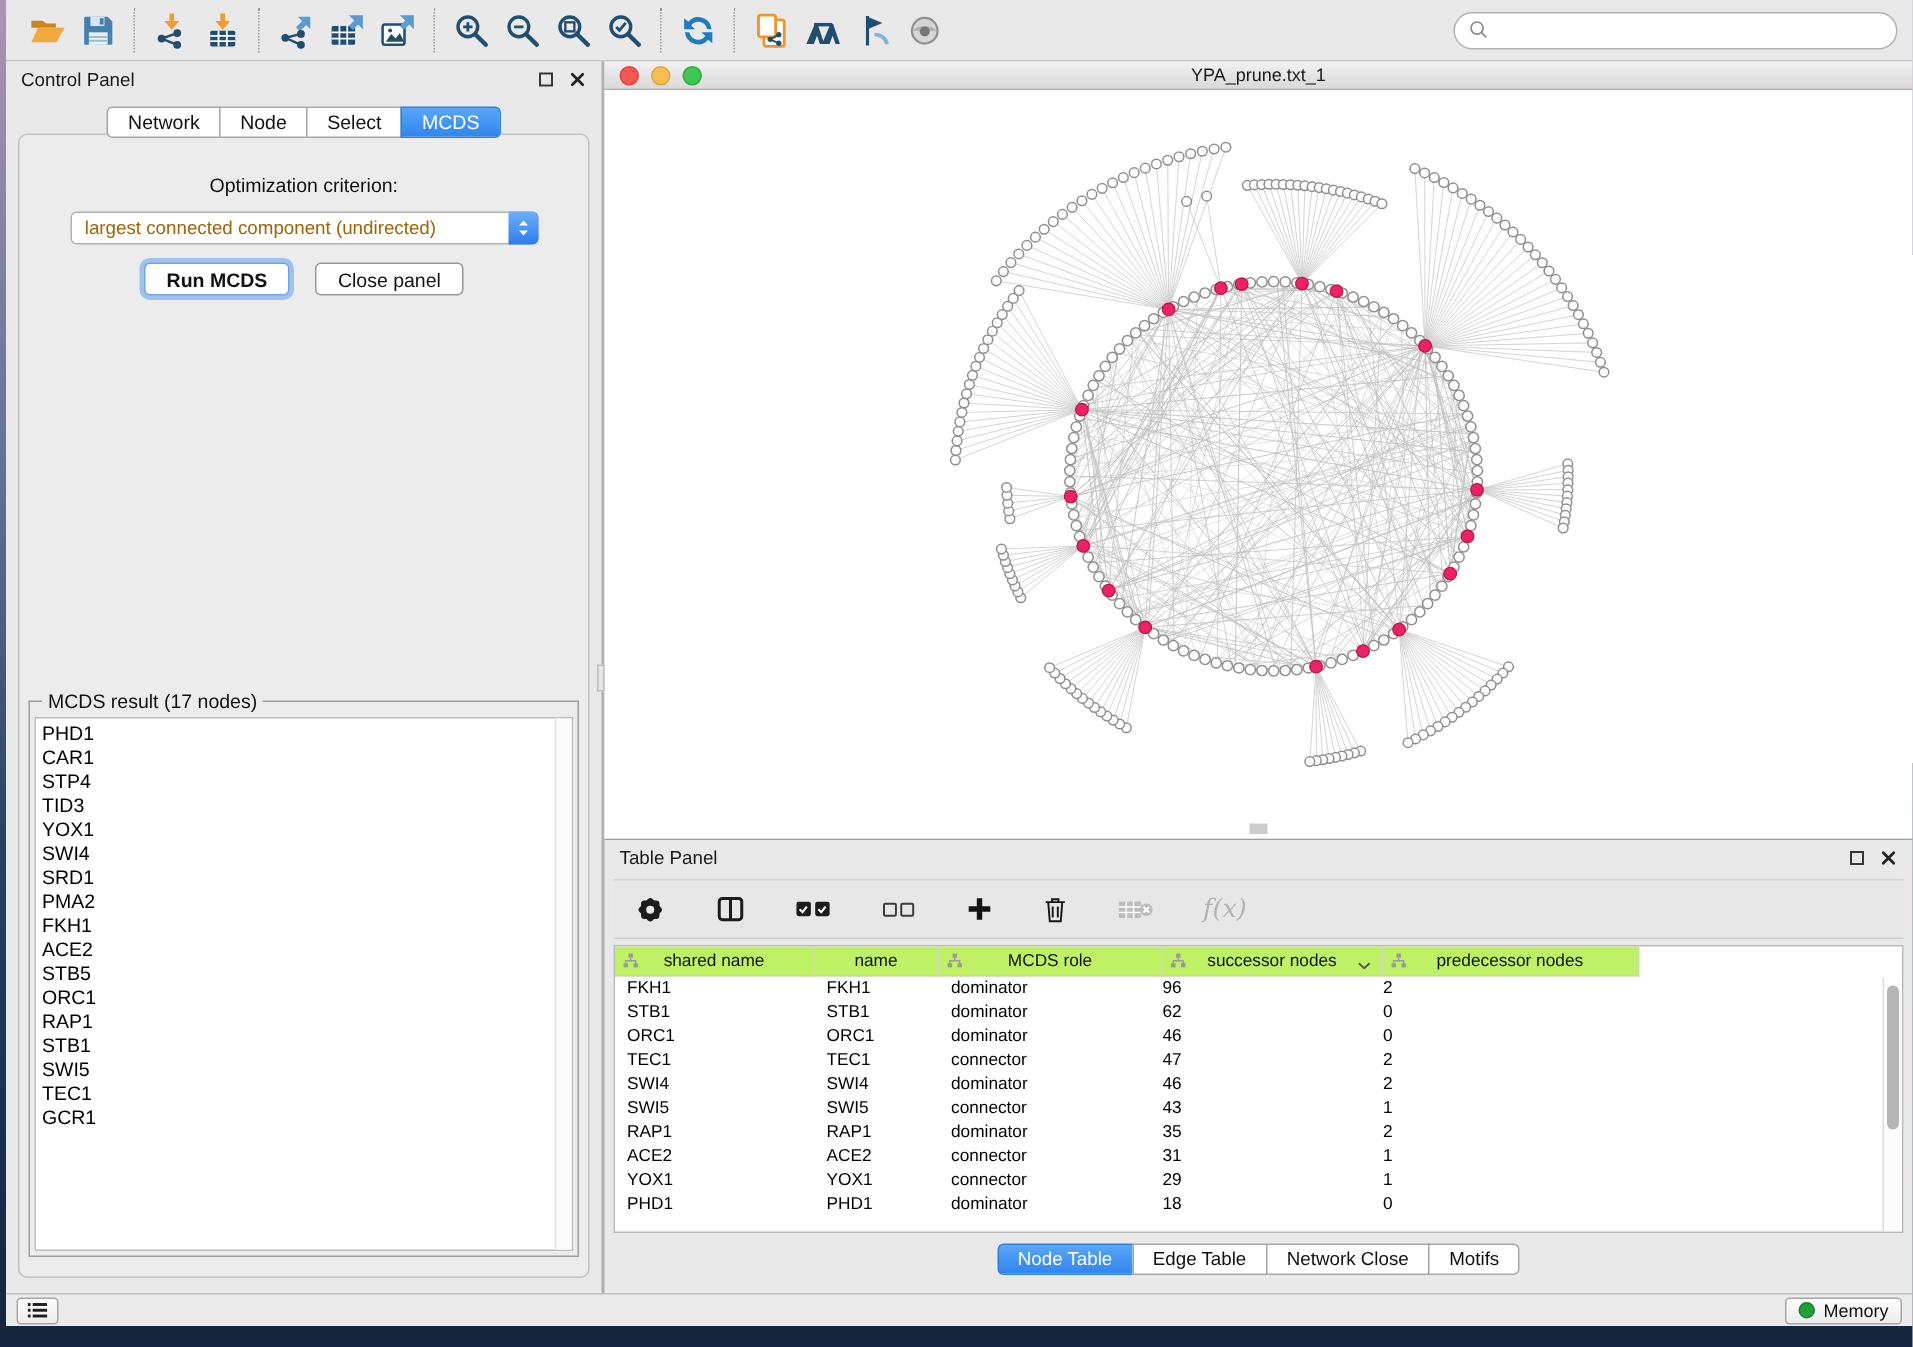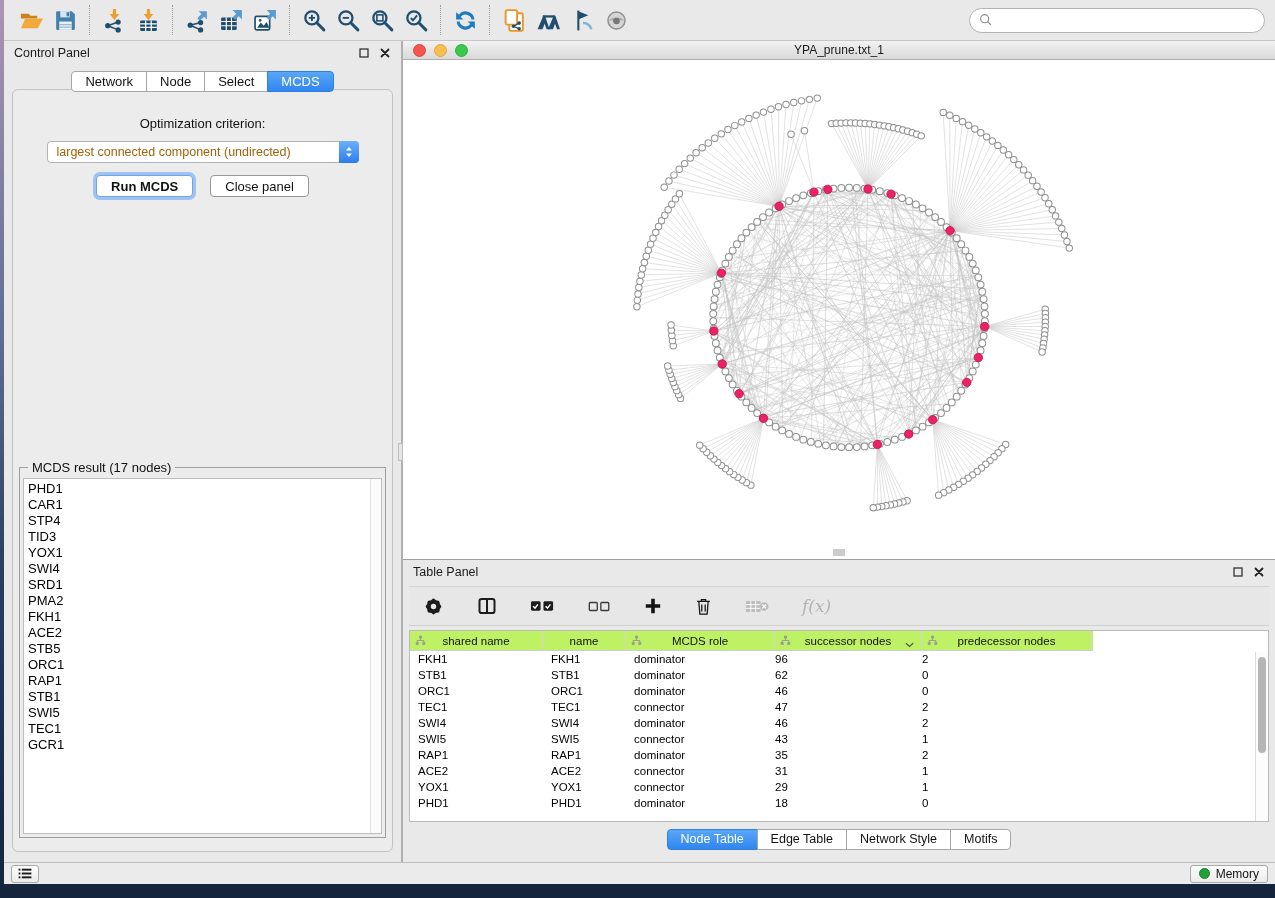--- a/index.html
+++ b/index.html
@@ -1293,21 +1293,21 @@
                 <div class="td num" style="width: 170px; padding-right: 12px;">0</div>
               </div>
             </div>
           <div class="v-scroll">
               <div class="v-thumb"></div>
             </div>
         </div>
         <div class="tp-tabs" id="tp-tabs">
             <span class="tab active">Node Table</span>
             <span class="tab">Edge Table</span>
-            <span class="tab">Network Style</span>
+            <span class="tab">Network Close</span>
             <span class="tab">Motifs</span>
           </div>
       </div>
     </div>
   </div>
 
   <div class="status-bar">
     <div class="status-btn">
       <svg viewBox="0 0 20 16" width="16" height="13">
           <g fill="#1c1c1c">

